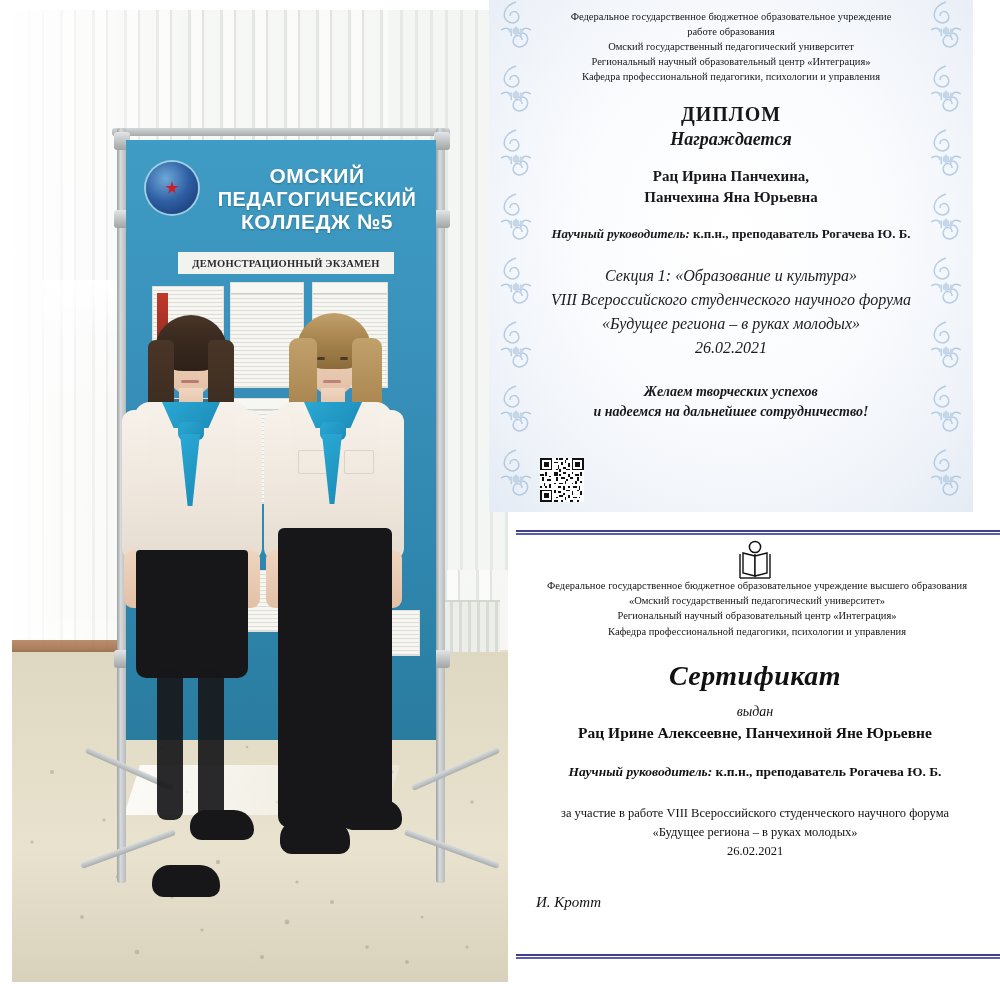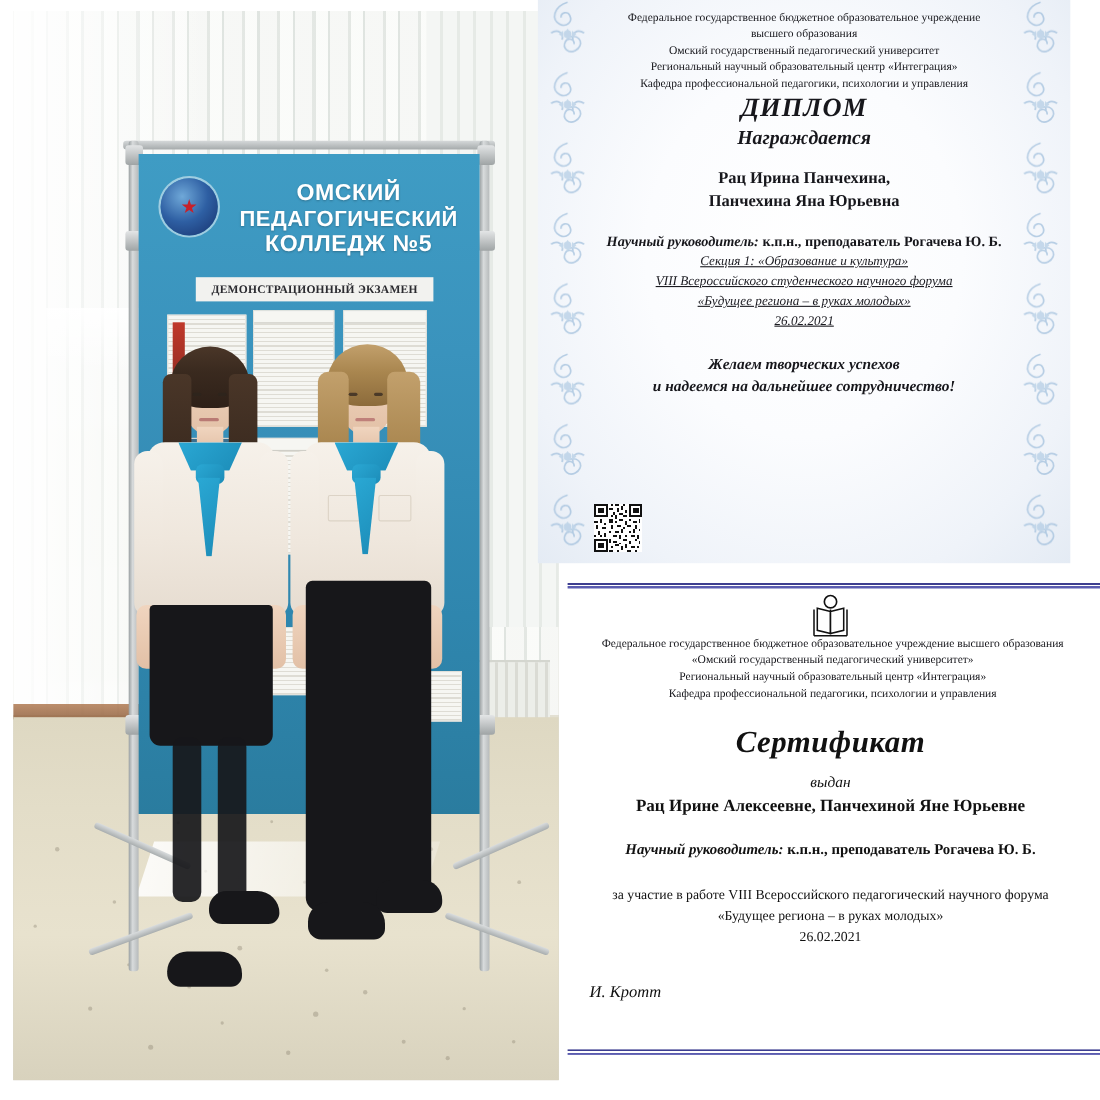--- a/index.html
+++ b/index.html
@@ -104,30 +104,30 @@
     position:absolute;left:489px;top:0;width:484px;height:512px;
     background:
       radial-gradient(ellipse at 50% 45%,#ffffff 0%,#fbfcfe 42%,#eff3f9 78%,#e4ebf4 100%);
     overflow:hidden;
   }
   .dip-orn{position:absolute;top:0;height:512px;width:42px;opacity:.62;}
   .dip-orn.l{left:6px;}
   .dip-orn.r{right:6px;}
   .dip-text{position:absolute;left:46px;right:46px;top:0;text-align:center;color:#17171c;}
   .dip-hdr{font-size:10.5px;line-height:1.42;font-family:"Liberation Serif",serif;padding-top:10px;}
-  .dip-title{font-family:"Liberation Serif",serif;font-style:italic;font-weight:bold;
-    font-size:24px;letter-spacing:1px;}
+  .dip-title{font-family:"Liberation Serif",serif;font-weight:bold;
+    font-size:20px;letter-spacing:1px;margin-top:18px;}
   .dip-place{font-family:"Liberation Serif",serif;font-style:italic;font-weight:bold;font-size:18px;margin-top:4px;}
   .dip-awarded{font-family:"Liberation Serif",serif;font-style:italic;font-weight:bold;font-size:18px;margin-top:3px;}
   .dip-names{font-family:"Liberation Serif",serif;font-weight:bold;font-size:15px;
     line-height:1.45;margin-top:16px;}
   .dip-sup{font-size:13px;margin-top:17px;font-weight:bold;}
   .dip-sup i{font-family:"Liberation Serif",serif;font-style:italic;}
-  .dip-section{font-family:"Liberation Serif",serif;font-style:italic;font-size:12px;
-    line-height:1.5;color:#1a1a20;text-decoration:underline;}
+  .dip-section{font-family:"Liberation Serif",serif;font-style:italic;font-size:16px;
+    line-height:1.5;margin-top:22px;color:#1a1a20;}
   .dip-wish{font-family:"Liberation Serif",serif;font-style:italic;font-weight:bold;
     font-size:14px;line-height:1.45;margin-top:22px;}
   .qr{position:absolute;left:50px;top:458px;width:46px;height:44px;}
 
   
   .cert{
     position:absolute;left:510px;top:516px;width:490px;height:452px;background:#fff;
   }
   .rule{position:absolute;left:6px;right:0;height:5px;
     background:linear-gradient(180deg,#3e3f90 0 1.5px,#fff 1.5px 3px,#5b5cb0 3px 5px);}
@@ -313,21 +313,21 @@
       </defs>
       <rect x="0" y="0" width="42" height="512" fill="url(#orn)"></rect>
     </svg>
     <svg class="dip-orn r" viewBox="0 0 42 512" preserveAspectRatio="none">
       <rect x="0" y="0" width="42" height="512" fill="url(#orn)"></rect>
     </svg>
 
     <div class="dip-text">
       <div class="dip-hdr">
         <div>Федеральное государственное бюджетное образовательное учреждение</div>
-        <div>высшего образования</div>
+        <div>работе образования</div>
         <div>Омский государственный педагогический университет</div>
         <div>Региональный научный образовательный центр «Интеграция»</div>
         <div>Кафедра профессиональной педагогики, психологии и управления</div>
       </div>
 
       <div class="dip-title">ДИПЛОМ</div>
       <div class="dip-awarded">Награждается</div>
 
       <div class="dip-names">
         <div>Рац Ирина Панчехина,</div>
@@ -457,21 +457,21 @@
     <div class="cert-title">Сертификат</div>
     <div class="cert-given">выдан</div>
     <div class="cert-names">Рац Ирине Алексеевне, Панчехиной Яне Юрьевне</div>
 
     <div class="cert-sup">
       <i>Научный руководитель:</i>
       <span>к.п.н., преподаватель Рогачева Ю. Б.</span>
     </div>
 
     <div class="cert-for">
-      <div>за участие в работе VIII Всероссийского педагогический научного форума</div>
+      <div>за участие в работе VIII Всероссийского студенческого научного форума</div>
       <div>«Будущее региона – в руках молодых»</div>
       <div>26.02.2021</div>
     </div>
 
     <div class="cert-sign">И. Кротт</div>
 
     <div class="rule bot"></div>
   </div>
 
 </div>

